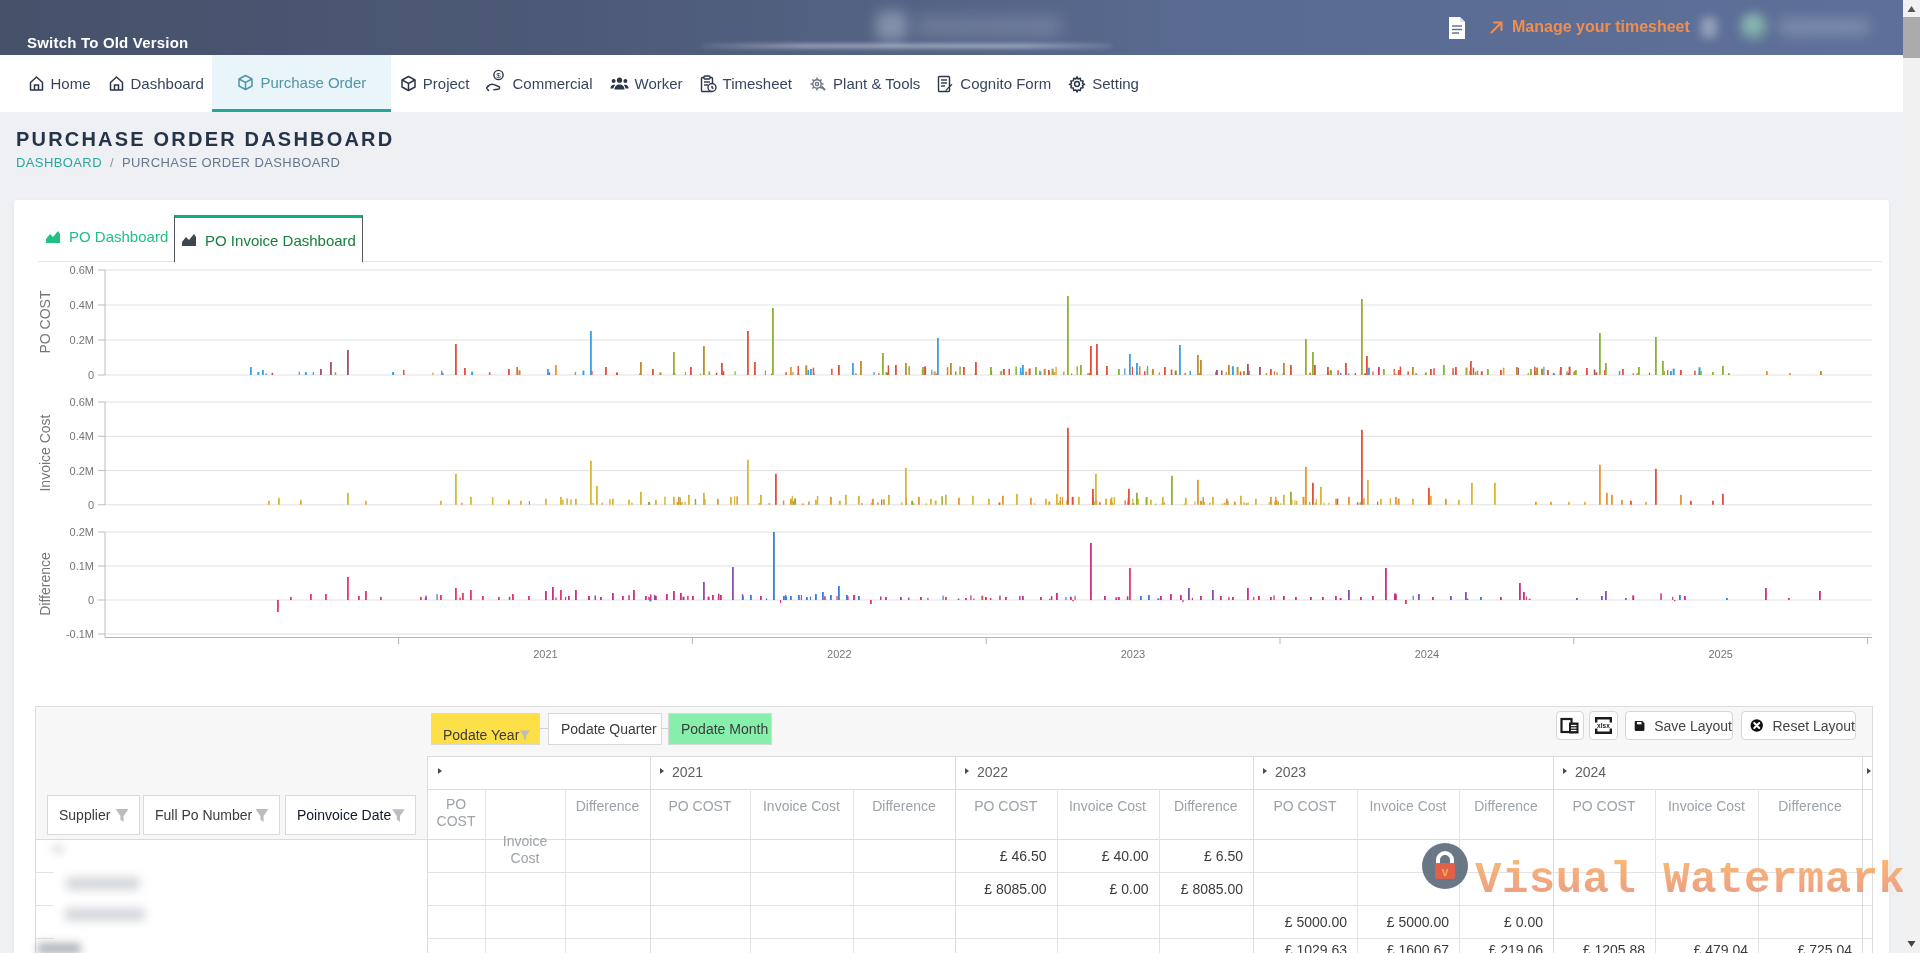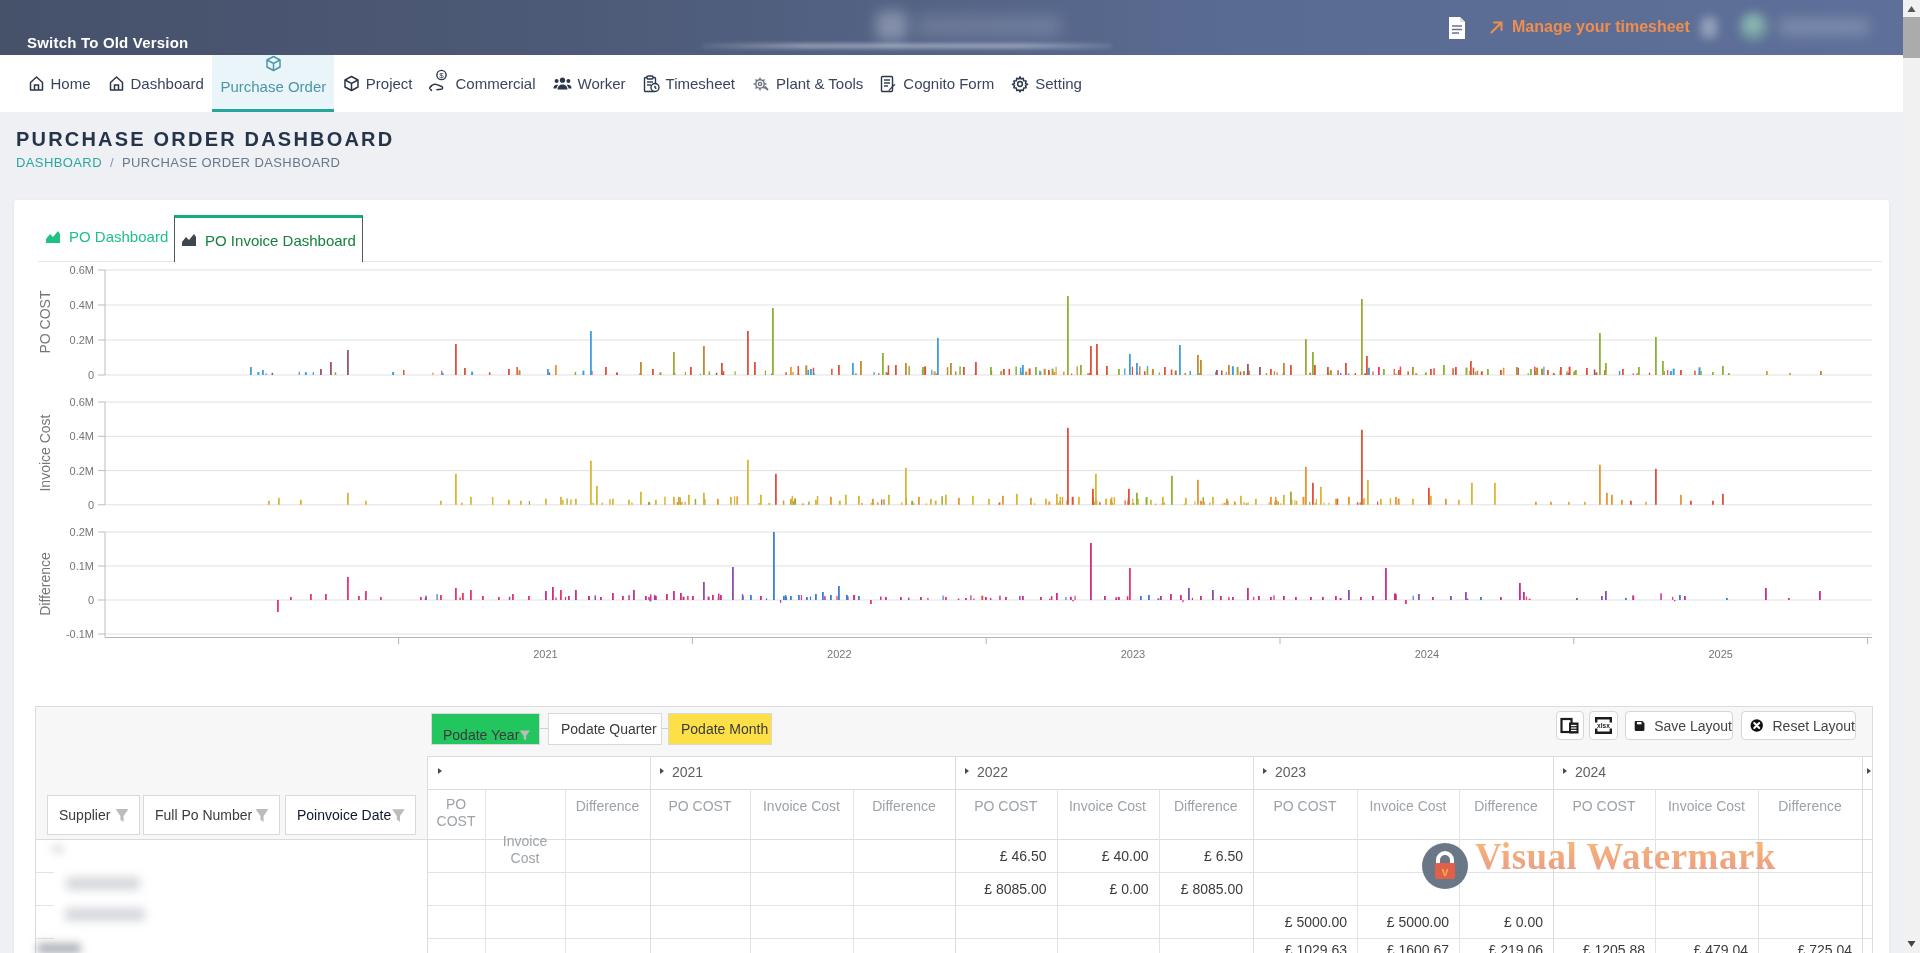--- a/index.html
+++ b/index.html
@@ -1,20 +1,20 @@
 <!DOCTYPE html>
 <html><head><meta charset="utf-8"><style>
 * { margin:0; padding:0; box-sizing:border-box; }
 html,body { width:1920px; height:953px; overflow:hidden; font-family:"Liberation Sans",sans-serif; background:#eef0f4; }
 .topbar { position:absolute; left:0; top:0; width:1903px; height:55px;
   background:linear-gradient(90deg,#46516a 0%,#4d5a77 30%,#5a6b92 65%,#5e7099 100%); }
 .switch-old { position:absolute; left:27px; top:34px; color:#fff; font-size:15px; font-weight:bold; letter-spacing:.2px; }
 .navbar { position:absolute; left:0; top:55px; width:1903px; height:57px; background:#fff; display:flex; align-items:stretch; padding-left:19px; }
 .nav-item { display:flex; align-items:center; gap:6px; padding:0 8.5px; font-size:15px; color:#39455f; white-space:nowrap; }
-.nav-item.active { background:#eaf5fa; border-bottom:3px solid #26a69a; color:#4d96a7; padding:0 8px;flex-direction:column; }
+.nav-item.active { background:#eaf5fa; border-bottom:3px solid #26a69a; color:#4d96a7; padding:0 25px; }
 .heading-title { position:absolute; left:16px; top:128px; font-size:20px; font-weight:bold; letter-spacing:2.2px; color:#263449; }
 .breadcrumb { position:absolute; left:16px; top:155px; font-size:13px; letter-spacing:.4px; }
 .card { position:absolute; left:14px; top:200px; width:1875px; height:760px; background:#fff; border-radius:3px; box-shadow:0 1px 4px rgba(0,0,0,.06); }
 </style></head>
 <body>
 
 <div class="topbar">
   <div class="switch-old">Switch To Old Version</div>
   <div style="position:absolute;left:876px;top:11px;width:31px;height:30px;border-radius:7px;background:rgba(235,240,250,.33);filter:blur(7px)"></div>
   <div style="position:absolute;left:916px;top:16px;width:145px;height:21px;border-radius:4px;background:rgba(235,240,250,.17);filter:blur(8px)"></div>
@@ -935,32 +935,32 @@
     <svg width="16" height="15" viewBox="0 0 14 14">
       <path d="M1 1h12L8.5 7.5V13l-3-2V7.5Z" fill="#bcbcbc"></path>
     </svg>
   </div>
 <div style="position:absolute;left:285px;top:795px;width:131px;height:40px;background:#fff;border:1px solid #d9d9d9;box-sizing:border-box;display:flex;align-items:center;justify-content:space-between;padding:0 9px 0 11px">
     <span style="font-size:14px;color:#0f172a;white-space:nowrap">Poinvoice Date</span>
     <svg width="16" height="15" viewBox="0 0 14 14">
       <path d="M1 1h12L8.5 7.5V13l-3-2V7.5Z" fill="#bcbcbc"></path>
     </svg>
   </div>
-<div style="position:absolute;left:431px;top:713px;width:109px;height:32px;background:#22c55e;border:1px solid #d9d9d9;box-sizing:border-box;display:flex;align-items:center;justify-content:space-between;padding:12px 8px 0 11px">
+<div style="position:absolute;left:431px;top:713px;width:109px;height:32px;background:#fde047;border:1px solid #d9d9d9;box-sizing:border-box;display:flex;align-items:center;justify-content:space-between;padding:12px 8px 0 11px">
     <span style="font-size:14px;color:#3b3b3b;white-space:nowrap">Podate Year</span>
     <svg width="16" height="15" viewBox="0 0 14 14">
       <path d="M1 1h12L8.5 7.5V13l-3-2V7.5Z" fill="#bcbcbc"></path>
     </svg>
   </div>
 <div style="position:absolute;left:540px;top:728px;width:8px;height:1px;background:#cfcfcf"></div>
 <div style="position:absolute;left:548px;top:713px;width:114px;height:32px;background:#fff;border:1px solid #d9d9d9;box-sizing:border-box;display:flex;align-items:center;padding-left:12px">
     <span style="font-size:14px;color:#3b3b3b;white-space:nowrap">Podate Quarter</span>
   </div>
 <div style="position:absolute;left:662px;top:728px;width:6px;height:1px;background:#cfcfcf"></div>
-<div style="position:absolute;left:668px;top:713px;width:104px;height:32px;background:#fde047;border:1px solid #d9d9d9;box-sizing:border-box;display:flex;align-items:center;padding-left:12px">
+<div style="position:absolute;left:668px;top:713px;width:104px;height:32px;background:#86efac;border:1px solid #d9d9d9;box-sizing:border-box;display:flex;align-items:center;padding-left:12px">
     <span style="font-size:14px;color:#3b3b3b;white-space:nowrap">Podate Month</span>
   </div>
 <div style="position:absolute;left:1556px;top:711px;width:28px;height:29px;background:#fff;border:1px solid #d6d6d6;border-radius:4px;box-sizing:border-box;display:flex;align-items:center;justify-content:center">
     <svg width="20" height="18" viewBox="0 0 20 18">
       <rect x="1.5" y="2" width="10" height="13" fill="none" stroke="#1c1c1c" stroke-width="2.2"></rect>
       <rect x="9" y="5.5" width="9.5" height="11" fill="#1c1c1c"></rect>
       <line x1="11" y1="8.5" x2="16.5" y2="8.5" stroke="#fff" stroke-width="1.2"></line>
       <line x1="11" y1="11" x2="16.5" y2="11" stroke="#fff" stroke-width="1.2"></line>
       <line x1="11" y1="13.5" x2="16.5" y2="13.5" stroke="#fff" stroke-width="1.2"></line>
     </svg>
@@ -993,21 +993,21 @@
 <div style="position:absolute;left:66px;top:877px;width:74px;height:13px;background:rgba(148,155,166,.40);border-radius:4px;filter:blur(5px)"></div>
 <div style="position:absolute;left:65px;top:908px;width:80px;height:13px;background:rgba(148,155,166,.40);border-radius:4px;filter:blur(5px)"></div>
 <div style="position:absolute;left:37px;top:943px;width:44px;height:11px;background:rgba(110,118,132,.55);border-radius:3px;filter:blur(4px)"></div>
 
 <div style="position:absolute;left:1422px;top:843px;width:46px;height:46px;border-radius:50%;background:#5d6b7d;opacity:.92"></div>
 <svg style="position:absolute;left:1432px;top:850px" width="26" height="32" viewBox="0 0 26 32">
     <path d="M6 14v-4a7 7 0 0 1 14 0v4" fill="none" stroke="#fff" stroke-width="4"></path>
     <rect x="3" y="13" width="20" height="16" rx="2" fill="#e0604a"></rect>
     <text x="13" y="26" font-size="12" font-weight="bold" fill="#f0b043" text-anchor="middle" font-family="Liberation Sans">v</text>
   </svg>
-<div style="position:absolute;left:1475px;top:835px;font-size:37px;font-weight:bold;background:linear-gradient(180deg,#f9b56d 8%,#eb9a80 80%);-webkit-background-clip:text;background-clip:text;color:transparent;opacity:.95;font-family:Liberation Serif, serif;letter-spacing:0.5px">Visual Watermark</div>
+<div style="position:absolute;left:1475px;top:855px;font-size:44px;font-weight:bold;background:linear-gradient(180deg,#f9b56d 8%,#eb9a80 80%);-webkit-background-clip:text;background-clip:text;color:transparent;opacity:.95;font-family:Liberation Mono, monospace;letter-spacing:0.5px">Visual Watermark</div>
 
 <div style="position:absolute;left:1903px;top:0;width:17px;height:953px;background:#f1f1f1"></div>
 <svg style="position:absolute;left:1907px;top:5px" width="9" height="8">
     <path d="M4.5 1 8.5 7H.5Z" fill="#555"></path>
   </svg>
 <div style="position:absolute;left:1903px;top:17px;width:17px;height:41px;background:#ababab"></div>
 <svg style="position:absolute;left:1907px;top:940px" width="9" height="8">
     <path d="M4.5 7 .5 1h8Z" fill="#444"></path>
   </svg>
 

